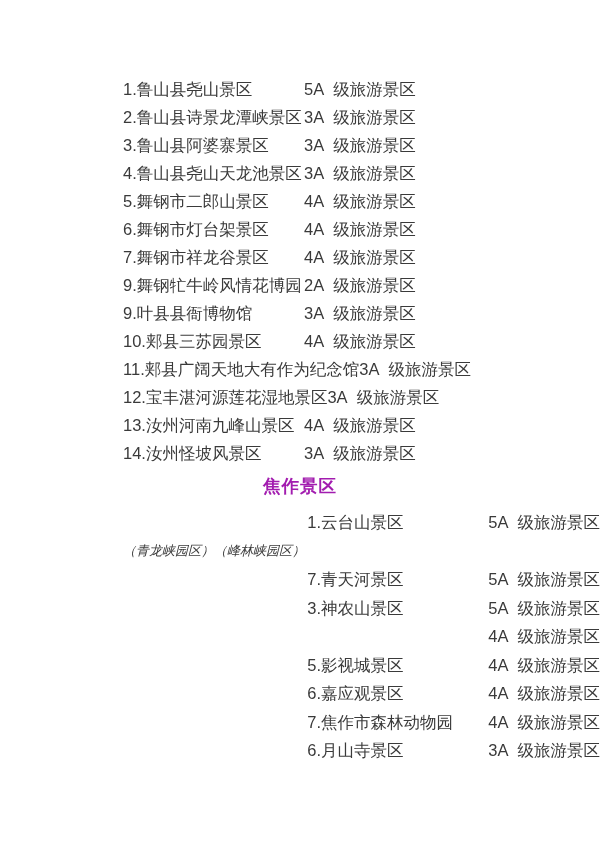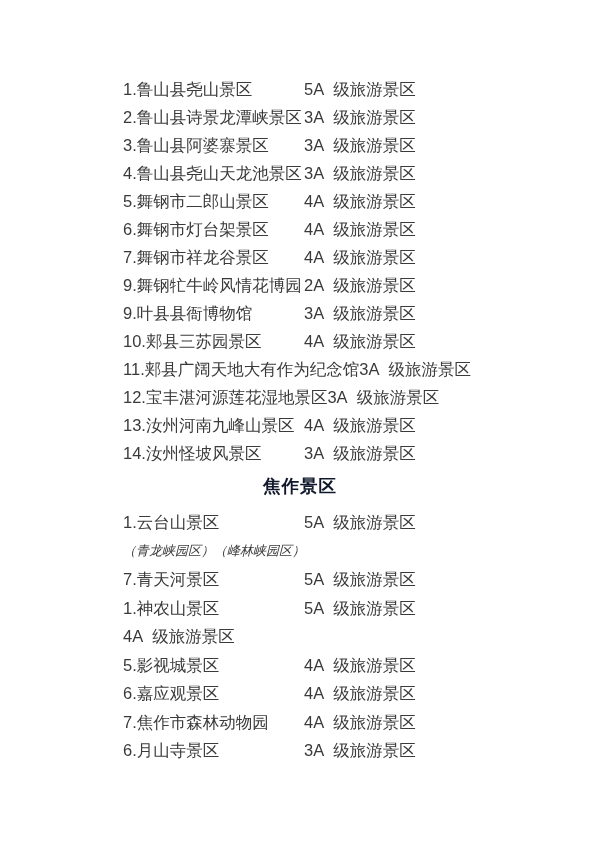--- a/index.html
+++ b/index.html
@@ -29,20 +29,21 @@
     display: flex;
     column-gap: 0;
     height: 28px;
     line-height: 28px;
     font-size: 16.5px;
     white-space: nowrap;
   }
   .list--second .row {
     height: 28.5px;
     line-height: 28.5px;
+    justify-content: flex-end;
   }
   .row .name {
     min-width: 181px;
   }
   .rating {
     display: flex;
     column-gap: 9px;
   }
   .note-row {
     height: 28.5px;
@@ -51,21 +52,21 @@
     white-space: nowrap;
     font-style: italic;
   }
   .heading {
     margin: 5px 0 0 0;
     height: 28px;
     line-height: 28px;
     text-align: center;
     font-size: 17.5px;
     font-weight: bold;
-    color: #0f172a;
+    color: #a21caf;
     letter-spacing: 1px;
   }
 </style>
 </head>
 <body>
 
 <div class="page">
   <div class="list list--first">
       <div class="row">
         <span class="name">1.鲁山县尧山景区</span>
@@ -179,21 +180,21 @@
       </div>
       <div class="note-row">（青龙峡园区）（峰林峡园区）</div>
       <div class="row">
         <span class="name">7.青天河景区</span>
         <span class="rating">
           <span>5A</span>
           <span>级旅游景区</span>
         </span>
       </div>
       <div class="row">
-        <span class="name">1.神农山景区</span>
+        <span class="name">3.神农山景区</span>
         <span class="rating">
           <span>5A</span>
           <span>级旅游景区</span>
         </span>
       </div>
       <div class="row">
         <span class="rating">
           <span>4A</span>
           <span>级旅游景区</span>
         </span>

